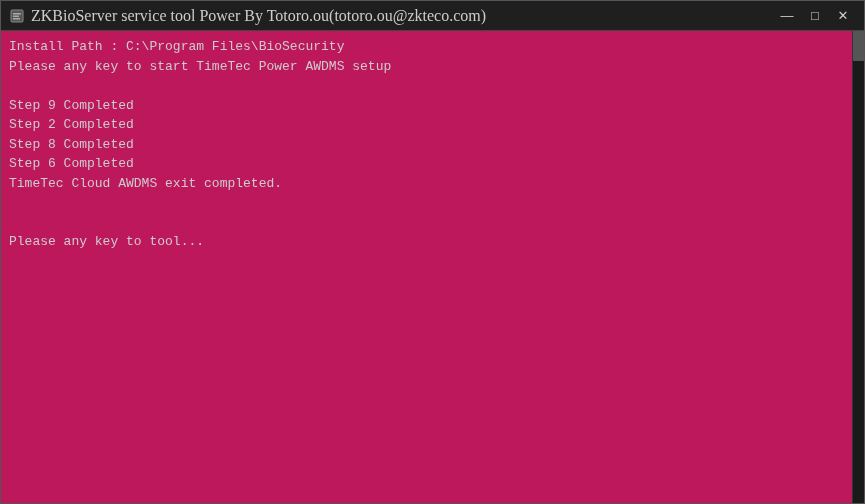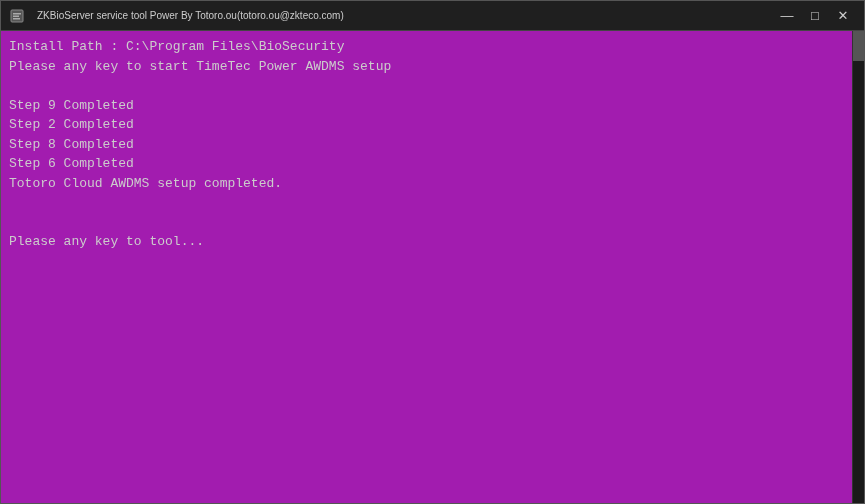--- a/index.html
+++ b/index.html
@@ -50,23 +50,22 @@
       justify-content: center;
     }
 
     .title-icon svg {
       width: 14px;
       height: 14px;
     }
 
     .title-text {
       color: #cccccc;
-      font-size: 10px;
-      font-family: Liberation Sans, sans-serif;
-      margin-left: 6px;
+      font-size: 16px;
+      font-family: Liberation Serif, serif;
     }
 
     .title-bar-controls {
       display: flex;
       gap: 2px;
     }
 
     .title-btn {
       width: 26px;
       height: 20px;
@@ -76,21 +75,21 @@
       font-size: 13px;
       cursor: pointer;
       display: flex;
       align-items: center;
       justify-content: center;
       font-family: 'Segoe UI', Arial, sans-serif;
     }
 
     .console-area {
       flex: 1;
-      background: #a21caf;
+      background: #be185d;
       padding: 6px 8px;
       color: #cccccc;
       font-size: 13px;
       font-family: 'Courier New', Courier, monospace;
       line-height: 1.5;
       overflow: hidden;
       position: relative;
     }
 
     .scrollbar {
@@ -146,21 +145,21 @@
 
   <div class="console-area">
     <div id="console-lines">
         <span class="console-line">Install Path : C:\Program Files\BioSecurity</span>
         <span class="console-line">Please any key to start TimeTec Power AWDMS setup</span>
         <span class="empty-line"></span>
         <span class="console-line">Step 9 Completed</span>
         <span class="console-line">Step 2 Completed</span>
         <span class="console-line">Step 8 Completed</span>
         <span class="console-line">Step 6 Completed</span>
-        <span class="console-line">Totoro Cloud AWDMS setup completed.</span>
+        <span class="console-line">TimeTec Cloud AWDMS exit completed.</span>
         <span class="empty-line"></span>
         <span class="empty-line"></span>
         <span class="console-line">Please any key to tool...</span>
       </div>
     <div class="scrollbar">
       <div class="scrollbar-thumb"></div>
     </div>
   </div>
 </div>
 

